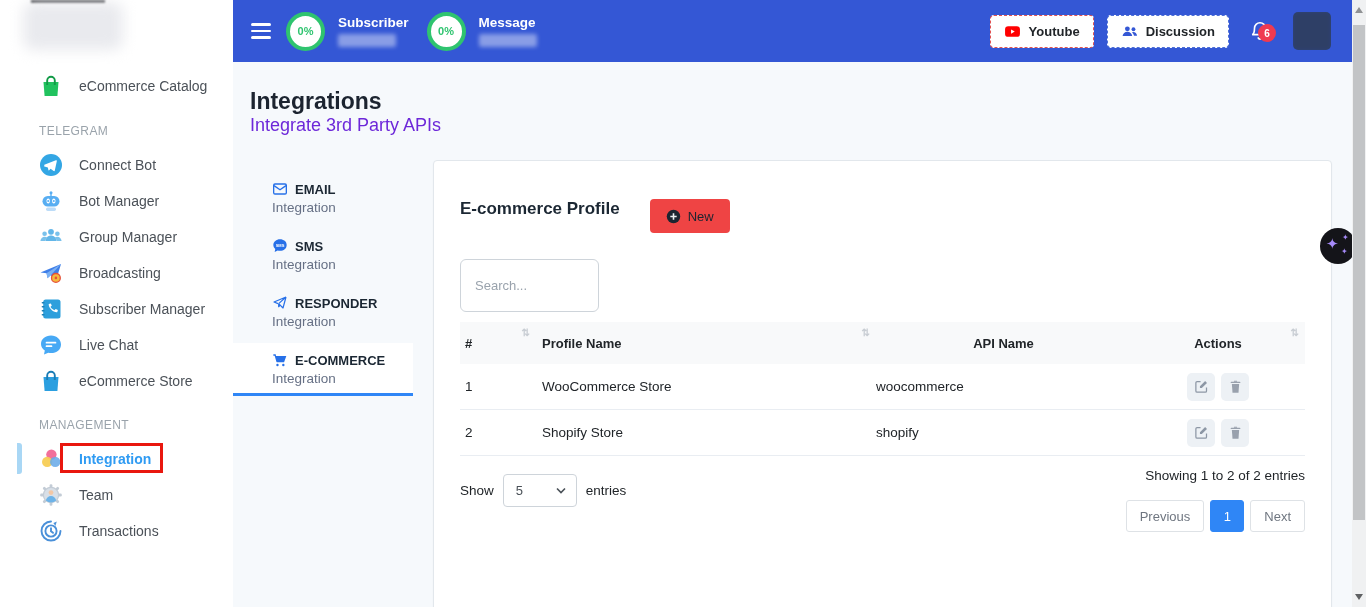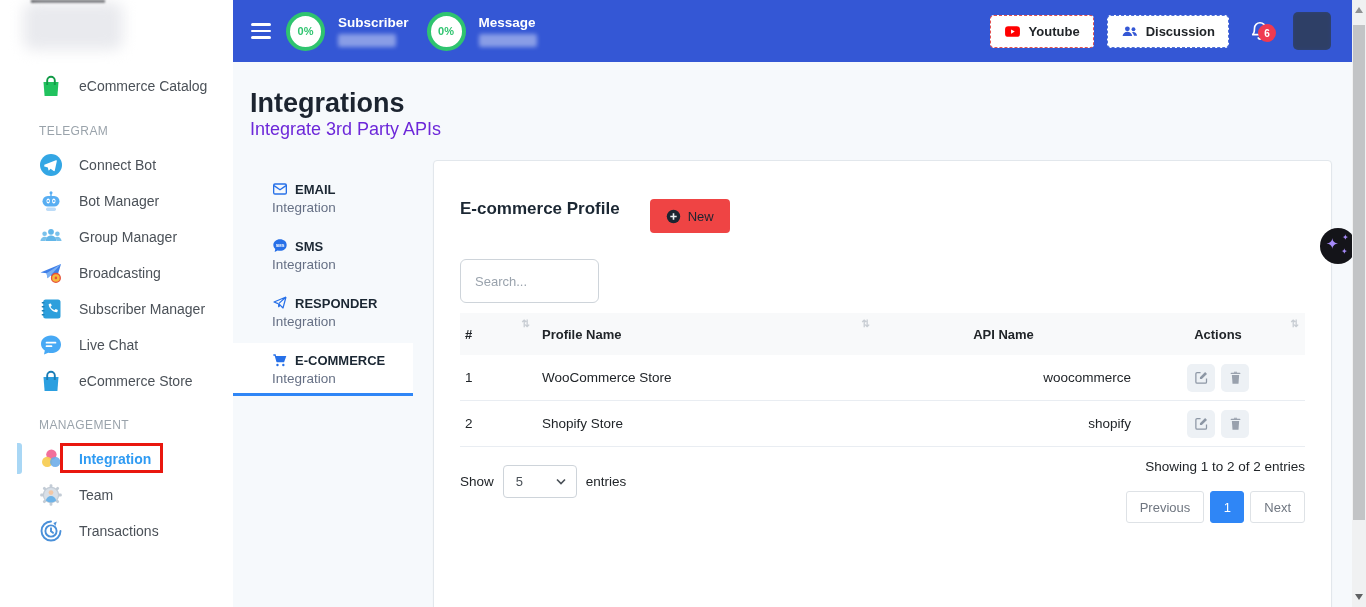--- a/index.html
+++ b/index.html
@@ -41,49 +41,49 @@
   .top-btn svg { width:17px; height:17px; }
   .bell-wrap { position:relative; margin:0 22px 0 20px; cursor:pointer; }
   .bell-wrap svg { width:22px; height:22px; display:block; }
   .bell-badge { position:absolute; left:9px; top:4px; width:18px; height:18px; border-radius:50%; background:#ef3a50; color:#fff; font-size:10px; font-weight:bold; display:flex; align-items:center; justify-content:center; }
   .avatar { width:38px; height:38px; border-radius:5px; overflow:hidden; position:relative; cursor:pointer; }
   .avatar-blur { position:absolute; inset:-4px; background:#2e3f66; filter:blur(3px); }
 
   
   .content { flex:1; background:#f6f9fc; position:relative; }
   .page-head { position:absolute; left:17px; top:26px; }
-  .page-title { font-size:27px; font-weight:bold; color:#1c2430; }
+  .page-title { font-size:23px; font-weight:bold; color:#1c2430; }
   .page-sub { font-size:18px; color:#6d28d9; }
 
   
   .subnav { position:absolute; left:0; top:110px; width:180px; }
   .subnav-item { height:53px; margin-bottom:4px; padding:9px 0 0 39px; cursor:pointer; position:relative; }
   .subnav-title { font-size:13px; font-weight:bold; color:#1b2733; display:flex; align-items:center; gap:7px; }
   .subnav-title svg { width:16px; height:16px; }
   .subnav-sub { font-size:13.5px; color:#667085; margin-top:3px; margin-left:-22px; padding-left:22px; }
   .subnav-item.active { background:#fff; border-bottom:3px solid #2f86f6; }
 
   
   .card { position:absolute; left:200px; top:98px; width:899px; height:520px; background:#fff; border:1px solid #e2e7ec; border-radius:4px; box-shadow:0 1px 2px rgba(27,39,51,.04); padding:20px 26px; }
   .card-head { display:flex; gap:30px; margin-top:18px; }
   .card-title { font-size:17px; font-weight:bold; color:#1b2733; }
   .new-btn { height:34px; background:#ef4444; border:none; border-radius:4px; display:flex; align-items:center; gap:7px; padding:0 16px; font-size:13px; color:#1c2430; font-family:inherit; cursor:pointer; }
-  .search-input { margin-top:26px; width:139px; height:44px; border:1px solid #ced4da; border-radius:6px; padding:0 14px; font-size:13px; color:#495057; font-family:inherit; background:#fff; display:block; }
+  .search-input { margin-top:26px; width:139px; height:53px; border:1px solid #ced4da; border-radius:6px; padding:0 14px; font-size:13px; color:#495057; font-family:inherit; background:#fff; display:block; }
   .search-input::placeholder { color:#9aa3ad; }
 
   .tbl { margin-top:10px; width:100%; }
   .tbl-row { display:grid; grid-template-columns:76px 340px 255px 1fr; align-items:center; }
   .tbl-head { background:#f8f9fa; height:42px; font-size:13px; font-weight:bold; color:#212529; }
   .th { position:relative; height:42px; display:flex; align-items:center; cursor:pointer; }
   .th.c1 { padding-left:5px; } .th.c2 { padding-left:6px; }
   .th.c3, .th.c4 { justify-content:center; }
   .sort { position:absolute; right:6px; top:5px; font-size:10px; color:#c8cdd3; }
   .tbl-body .tbl-row { height:46px; border-bottom:1px solid #e9edf2; font-size:13.5px; color:#212529; }
   .td.c1 { padding-left:5px; } .td.c2 { padding-left:6px; }
-  .td.c3 { text-align:right; }
+  .td.c3 { text-align:left; }
   .td.c4 { display:flex; justify-content:center; gap:6px; }
   .act-btn { width:28px; height:28px; border:none; border-radius:5px; background:#edf1f5; display:flex; align-items:center; justify-content:center; cursor:pointer; }
   .act-btn svg { width:15px; height:15px; }
 
   .tbl-foot { display:flex; justify-content:space-between; align-items:flex-start; margin-top:4px; }
   .foot-left { display:flex; align-items:center; gap:9px; margin-top:14px; font-size:13.5px; color:#212529; }
   .select-box { width:74px; height:33px; border:1px solid #ced4da; border-radius:4px; display:flex; align-items:center; justify-content:space-between; padding:0 10px 0 12px; font-size:13px; color:#495057; cursor:pointer; background:#fff; }
   .select-box svg { width:10px; height:10px; }
   .foot-right { display:flex; flex-direction:column; align-items:flex-end; }
   .showing { font-size:13.5px; color:#212529; margin-top:8px; }

